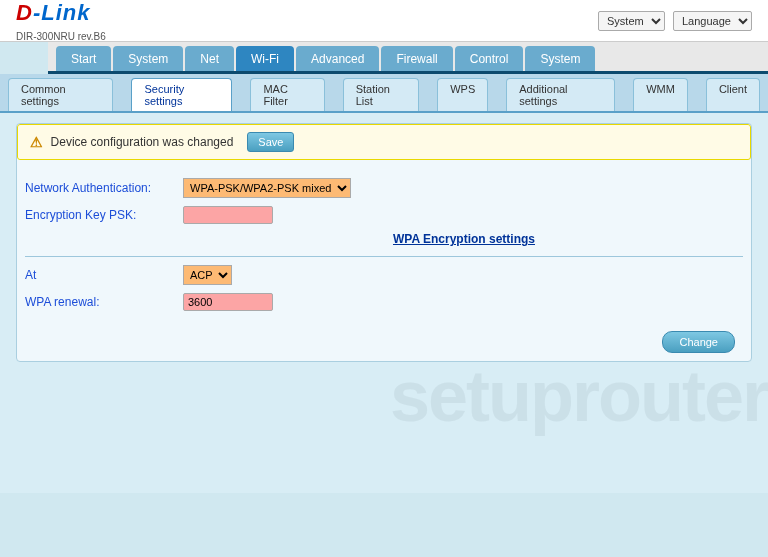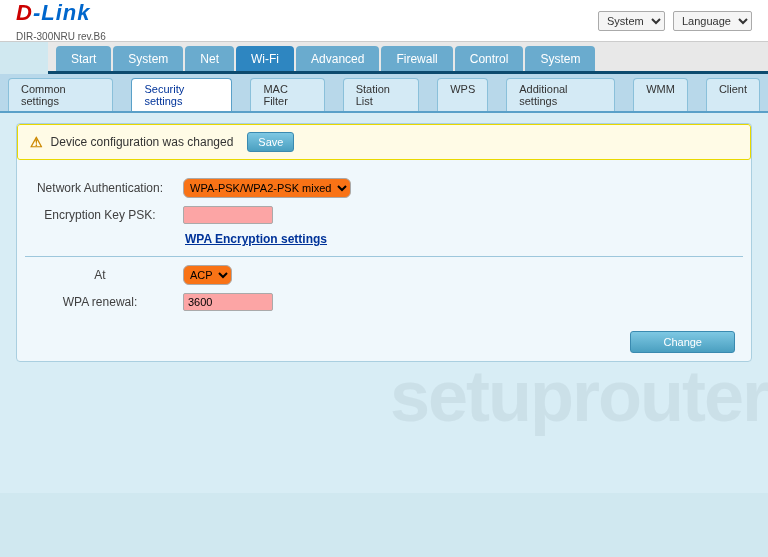--- a/index.html
+++ b/index.html
@@ -148,76 +148,77 @@
       padding: 4px 8px;
     }
     .form-row {
       display: flex;
       align-items: center;
       margin-bottom: 8px;
       gap: 8px;
     }
     .form-label {
       width: 150px;
-      text-align: center;
-      font-size: 12px;
-      color: #404040;
+      text-align: left;
+      font-size: 12px;
+      color: #1d4ed8;
       flex-shrink: 0;
     }
     .form-input {
       font-size: 11px;
       padding: 2px 4px;
       border: 1px solid #aaa;
       background: #fca5a5;
       border-radius: 2px;
       min-width: 90px;
     }
     .form-select {
       font-size: 11px;
       padding: 2px 2px;
       border: 1px solid #aaa;
-      background: #f97316;
-      border-radius: 6px;
+      background: #fdba74;
+      border-radius: 0;
     }
     .form-checkbox {
       width: 14px;
       height: 14px;
       cursor: pointer;
     }
 
     
     .wpa-heading {
       color: #003399;
       font-size: 12px;
       font-weight: bold;
       margin: 8px 0 10px 160px;
       cursor: pointer;
       text-decoration: underline;
+      text-align: center;
     }
 
     
     .section-divider {
       border: none;
       border-top: 1px solid #9dc7dc;
       margin: 4px 0 8px 0;
     }
 
     
     .button-row {
       display: flex;
       justify-content: flex-end;
       padding: 8px 16px;
     }
     .change-btn {
       background: linear-gradient(to bottom, #7ec8e3, #4a9fc0);
       border: 1px solid #3a8ab0;
-      border-radius: 3px;
+      border-radius: 10px;
       color: #fff;
       font-size: 11px;
-      padding: 4px 32px;
+      padding: 4px 16px;
       cursor: pointer;
     }
 
     
     .watermark {
       position: absolute;
       bottom: 120px;
       left: 0;
       width: 100%;
       text-align: right;

